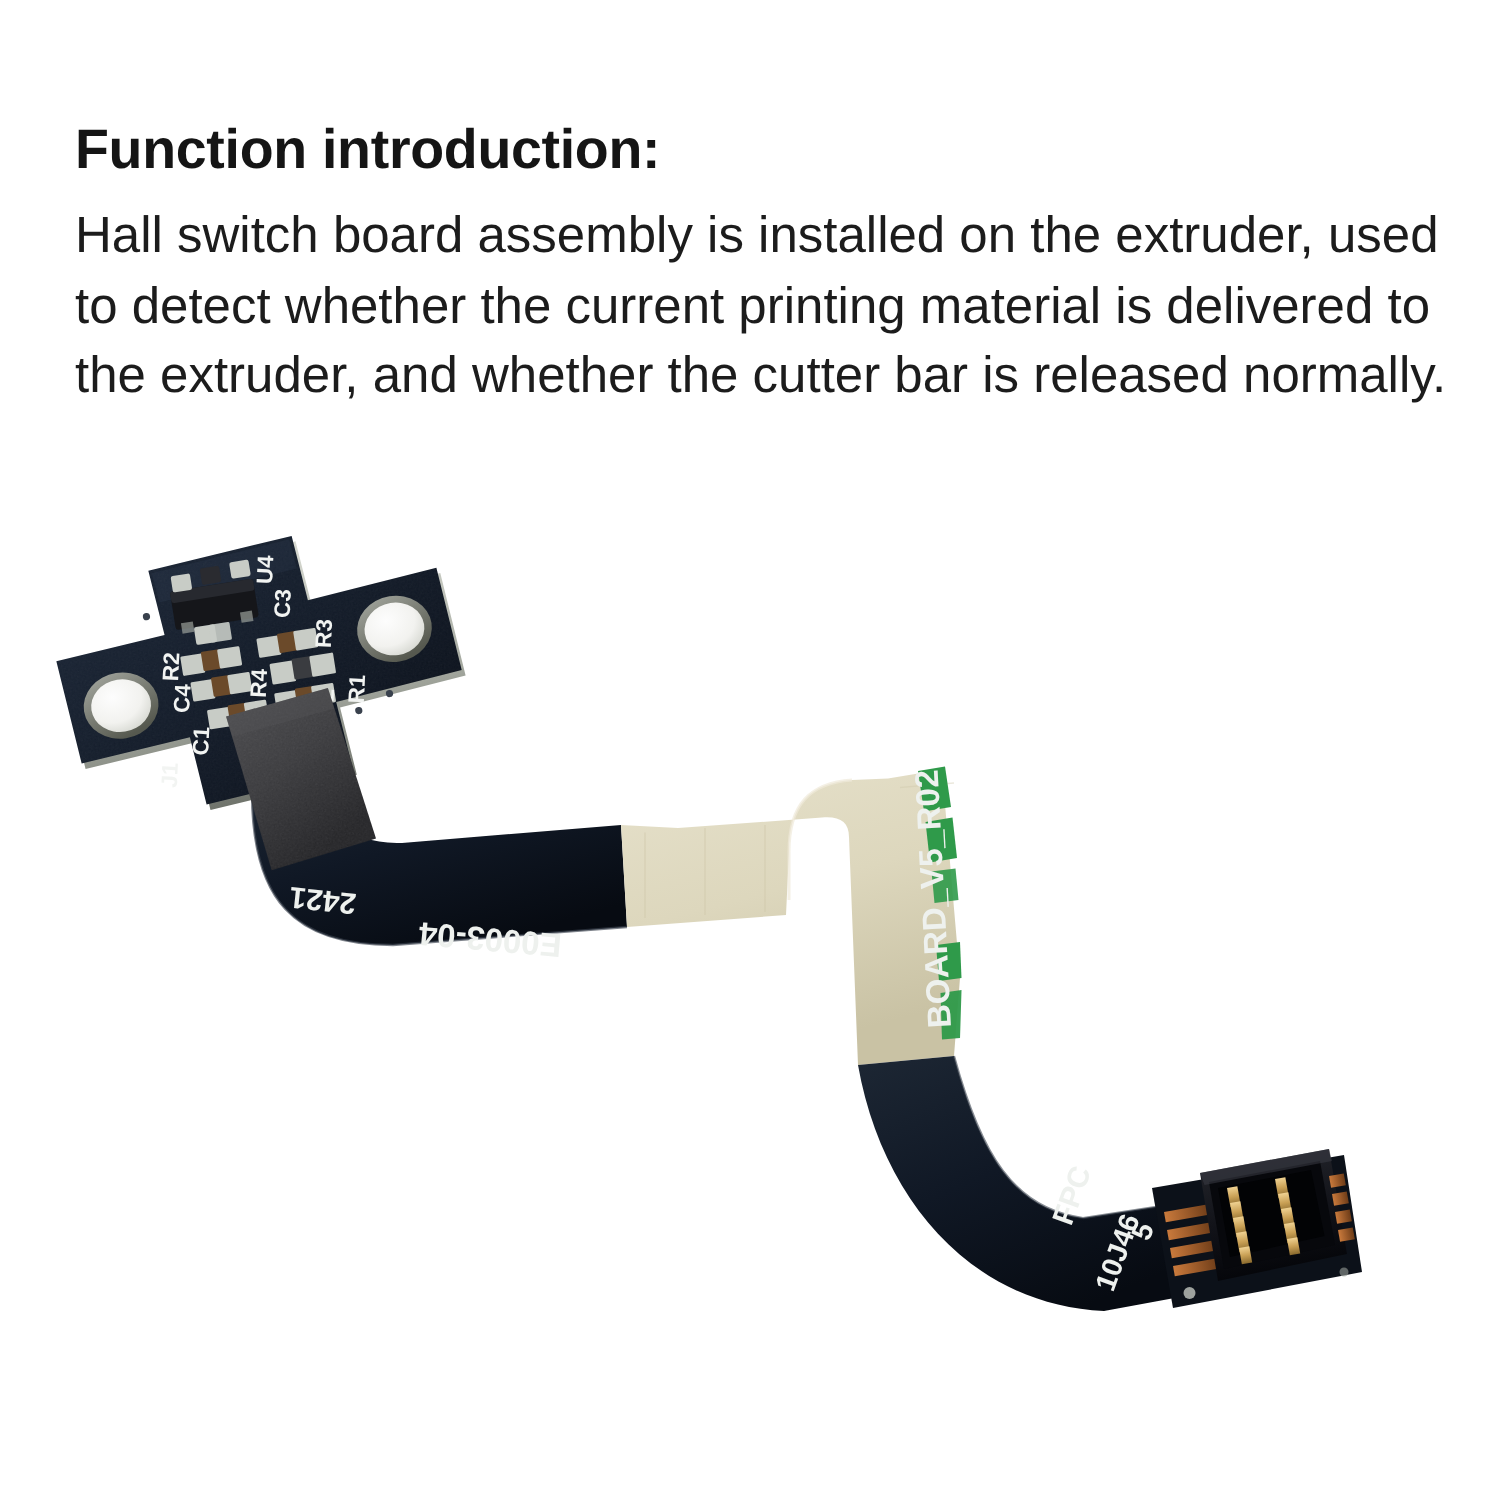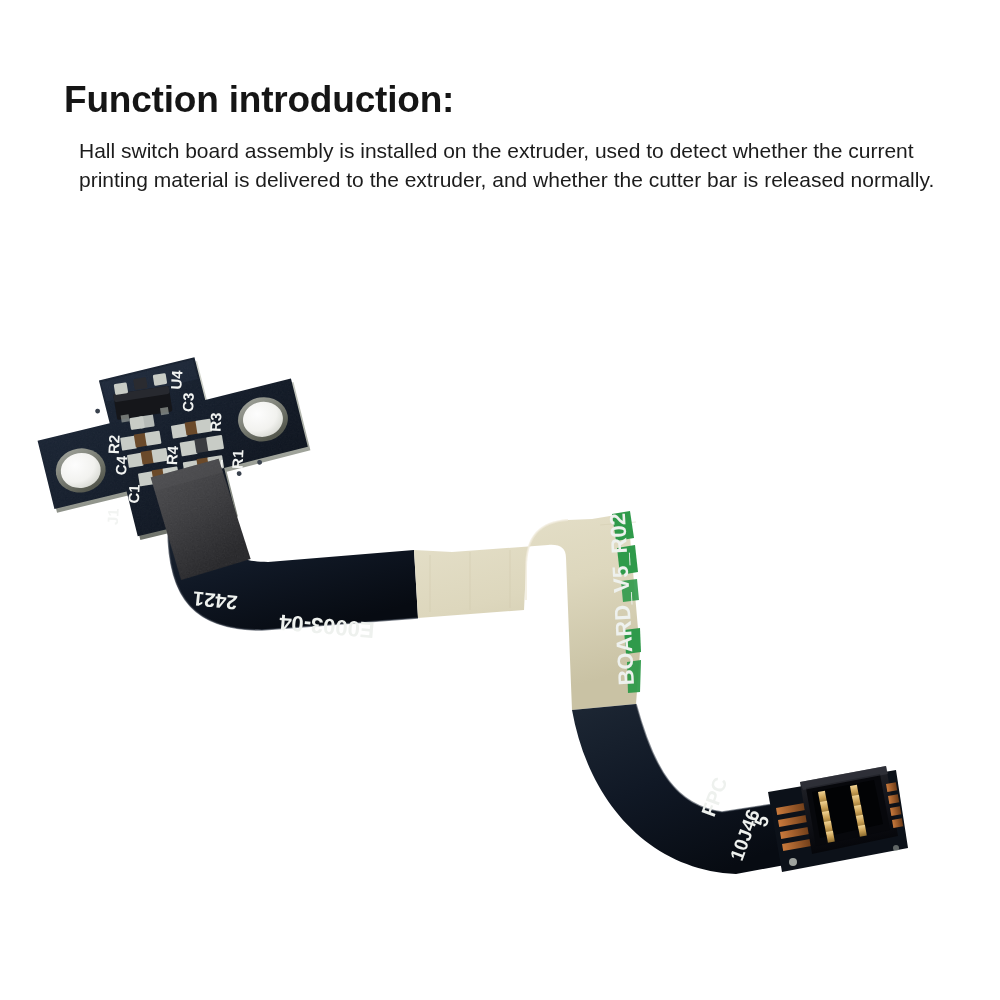--- a/index.html
+++ b/index.html
@@ -12,39 +12,39 @@
     height: 1000px;
     position: relative;
     overflow: hidden;
     font-family: "Liberation Sans", sans-serif;
     -webkit-font-smoothing: antialiased;
   }
 
   
   #text-block {
     position: absolute;
-    left: 64px;
+    left: 50px;
     top: 78px;
     width: 920px;
   }
   #page-title {
     font-size: 37px;
     font-weight: 700;
     color: #151515;
     letter-spacing: -0.2px;
     line-height: 1.18;
     margin: 0 0 12px 0;
     font-family: "Liberation Sans", sans-serif;
   }
   #page-body {
-    font-size: 21px;
+    font-size: 34px;
     font-weight: 400;
     color: #1c1c1c;
     line-height: 1.38;
-    margin: 15px;
+    margin: 0;
     max-width: 915px;
     font-family: "Liberation Sans", sans-serif;
   }
 
   
   #product-photo {
     position: absolute;
     left: 0;
     top: 300px;
     width: 1000px;

